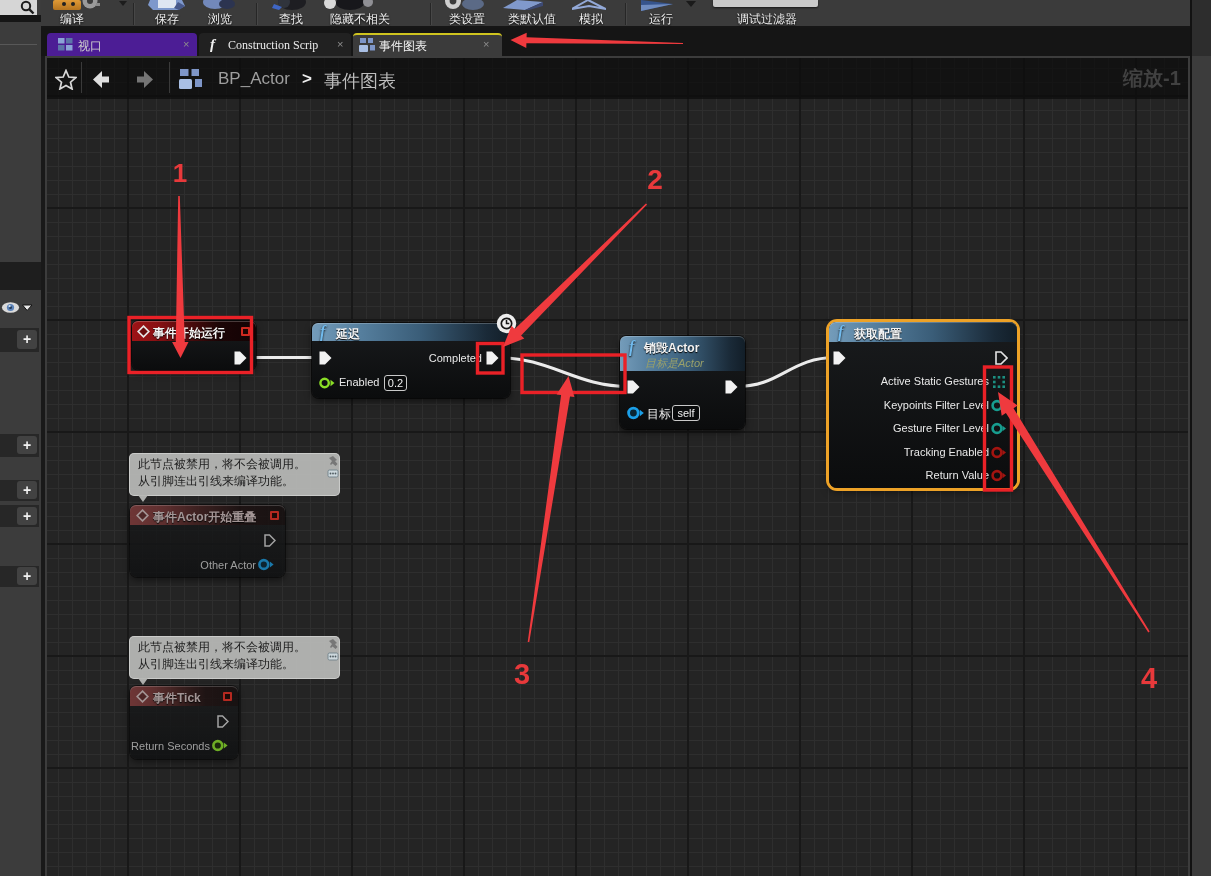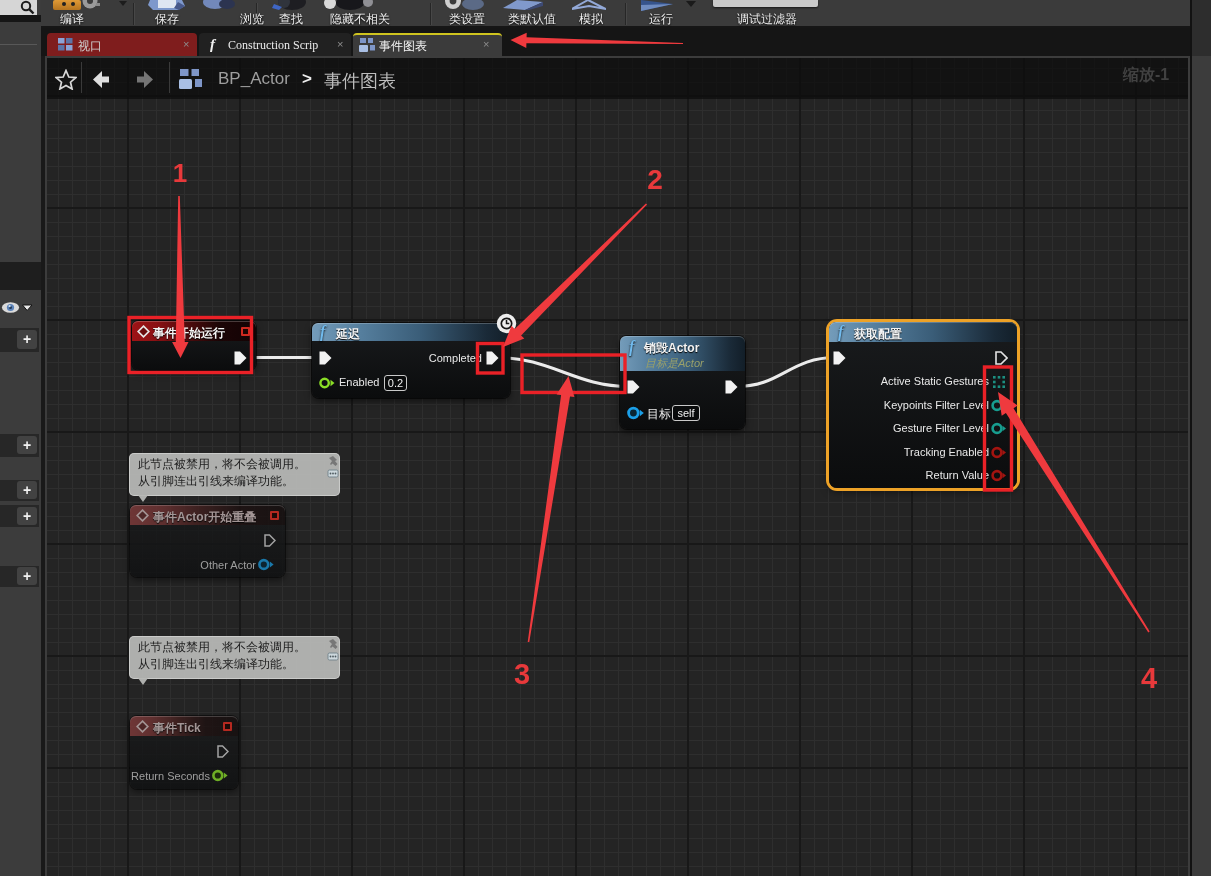--- a/index.html
+++ b/index.html
@@ -151,31 +151,31 @@
 </svg>
 <div class="tbsep" style="left:625px;"></div>
 <svg class="abs" style="left:641px;top:0" width="34" height="11" viewBox="0 0 34 11">
   <polygon points="0,0 32,4 0,11" fill="#36548c"></polygon>
   <polygon points="0,5 32,4 0,11" fill="#6f8cc0"></polygon>
 </svg>
 <div class="abs" style="left:686px;top:1px;width:0;height:0;border-left:5px solid transparent;border-right:5px solid transparent;border-top:6px solid #1a1a1a;"></div>
 <div class="abs" style="left:713px;top:0;width:105px;height:7px;background:#c9c9c9;border-radius:0 0 2px 2px;box-shadow:0 1px 2px rgba(0,0,0,0.6);"></div>
 <div class="tblabel" style="left:72px;">编译</div>
 <div class="tblabel" style="left:167px;">保存</div>
-<div class="tblabel" style="left:220px;margin-left:32px;">浏览</div>
+<div class="tblabel" style="left:220px;">浏览</div>
 <div class="tblabel" style="left:291px;">查找</div>
 <div class="tblabel" style="left:360px;">隐藏不相关</div>
 <div class="tblabel" style="left:467px;">类设置</div>
 <div class="tblabel" style="left:532px;">类默认值</div>
 <div class="tblabel" style="left:591px;">模拟</div>
 <div class="tblabel" style="left:661px;">运行</div>
 <div class="tblabel" style="left:767px;text-align:center;">调试过滤器</div>
 
 <div class="abs" id="tabbar"></div>
-<div class="tab" style="left:47px;width:150px;background:#7f1d1d;">
+<div class="tab" style="left:47px;width:150px;background:#4c1d95;">
   <svg style="position:absolute;left:11px;top:5px" width="15" height="13" viewBox="0 0 15 13">
     <rect x="0" y="0" width="6.5" height="5.5" fill="#8ba3d6"></rect>
     <rect x="8" y="0" width="6.5" height="5.5" fill="#5c74a8"></rect>
     <rect x="0" y="7" width="6.5" height="5.5" fill="#5c74a8"></rect>
     <rect x="8" y="7" width="6.5" height="5.5" fill="#8ba3d6"></rect>
   </svg>
   <div class="tabtxt" style="left:31px;color:#cfcfcf;">视口</div>
   <div class="tabx" style="left:136px;">×</div>
 </div>
 <div class="tab" style="left:199px;width:152px;background:#212121;">
@@ -338,21 +338,21 @@
 <div class="abs" style="left:138px;top:678px;width:0;height:0;border-left:5px solid transparent;border-right:5px solid transparent;border-top:7px solid rgba(182,183,181,0.95);"></div>
 <div class="abs" style="left:138px;top:639px;font-size:12px;line-height:16.5px;color:#1d1d1d;">此节点被禁用，将不会被调用。<br>从引脚连出引线来编译功能。</div>
 <svg class="abs" style="left:327px;top:638px" width="12" height="26" viewBox="0 0 12 26">
   <path d="M6,1 L10,5 L8,6 L10.5,9 L8.5,11 L5.5,8.5 L4,10 L3,9 L5,6 L2,3 Z" fill="#777777"></path>
   <rect x="1" y="15" width="10" height="7" rx="1.5" fill="#cdd8dd" stroke="#76868e" stroke-width="1"></rect>
   <circle cx="3.5" cy="18.5" r="0.9" fill="#4e5a60"></circle>
     <circle cx="6" cy="18.5" r="0.9" fill="#4e5a60"></circle>
     <circle cx="8.5" cy="18.5" r="0.9" fill="#4e5a60"></circle>
 </svg>
 
-<div class="node" style="left:130px;top:716px;width:108px;height:73px;opacity:0.85;background:linear-gradient(#1b1c1d,#101112);">
+<div class="node" style="left:130px;top:686px;width:108px;height:73px;opacity:0.85;background:linear-gradient(#1b1c1d,#101112);">
   <div class="nhead evheadd" style="height:20px;"></div>
   <svg style="position:absolute;left:6px;top:4px" width="13" height="13" viewBox="0 0 13 13">
     <path d="M6.5,1.2 L11.8,6.5 L6.5,11.8 L1.2,6.5 Z" fill="rgba(40,15,15,0.4)" stroke="#b9a6a6" stroke-width="1.7"></path>
   </svg>
   <div class="ntitle" style="left:23px;top:4px;color:#b9a9a9;">事件Tick</div>
   <div class="redbadge" style="right:6px;top:6px;"></div>
   <svg style="position:absolute;left:87px;top:29px" width="12" height="13" viewBox="0 0 12 13">
     <path d="M1,1 H5.5 L11,6.5 L5.5,12 H1 Z" fill="none" stroke="#b9b9b9" stroke-width="1.5"></path>
   </svg>
   <div class="plabel" style="right:28px;top:54px;color:#b3b3b3;">Return Seconds</div>
@@ -376,21 +376,21 @@
 <div class="bcsep" style="left:169px;"></div>
 <svg class="abs" style="left:179px;top:69px" width="24" height="20" viewBox="0 0 24 20">
   <rect x="1" y="0" width="8.5" height="7" fill="#7e96c8"></rect>
   <rect x="12.5" y="0" width="7.5" height="7" fill="#7e96c8"></rect>
   <rect x="0" y="10" width="13" height="10" rx="1.5" fill="#a9bfe4"></rect>
   <rect x="16" y="10" width="7" height="8" fill="#7e96c8"></rect>
 </svg>
 <div class="bctext" style="left:218px;color:#9e9e9e;">BP_Actor</div>
 <div class="bctext" style="left:302px;color:#ececec;font-weight:bold;">&gt;</div>
 <div class="bctext" style="left:324px;color:#bdbdbd;font-size:18px;">事件图表</div>
-<div class="bctext" style="left:1123px;top:65px;color:#414141;font-weight:bold;font-size:16px;">缩放-1</div>
+<div class="bctext" style="left:1123px;top:65px;color:#414141;font-weight:bold;font-size:20px;">缩放-1</div>
 
 <svg class="abs" style="left:0;top:0;z-index:50" width="1211" height="876" viewBox="0 0 1211 876">
   <g fill="none" stroke="#ea2127" stroke-width="3.4">
     <rect x="129" y="317.5" width="122.5" height="55"></rect>
     <rect x="477.5" y="343.5" width="25.5" height="29.5"></rect>
     <rect x="522" y="355" width="103" height="37.5"></rect>
     <rect x="984.5" y="367" width="27" height="123"></rect>
   </g>
   <g fill="#ef3a3e">
     <polygon points="178.2,196 175.8,342.1 172.1,342.1 180.5,358 188.5,341.9 184.8,342 179.8,196"></polygon>

